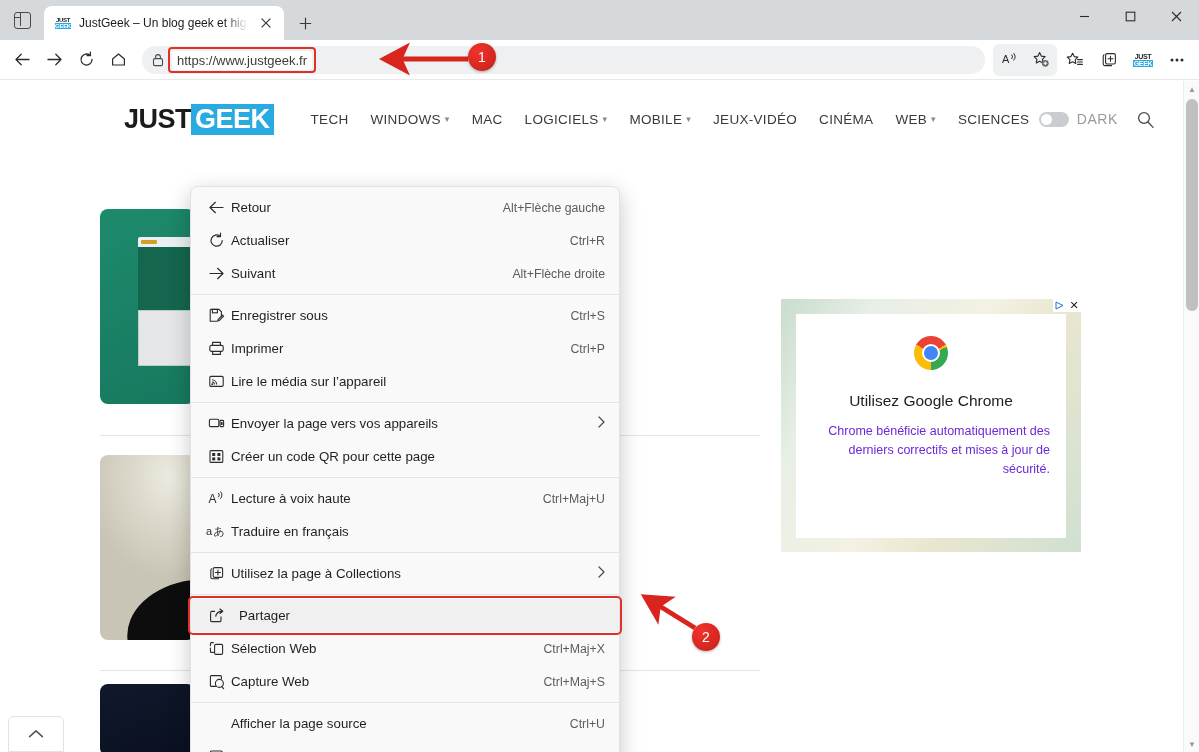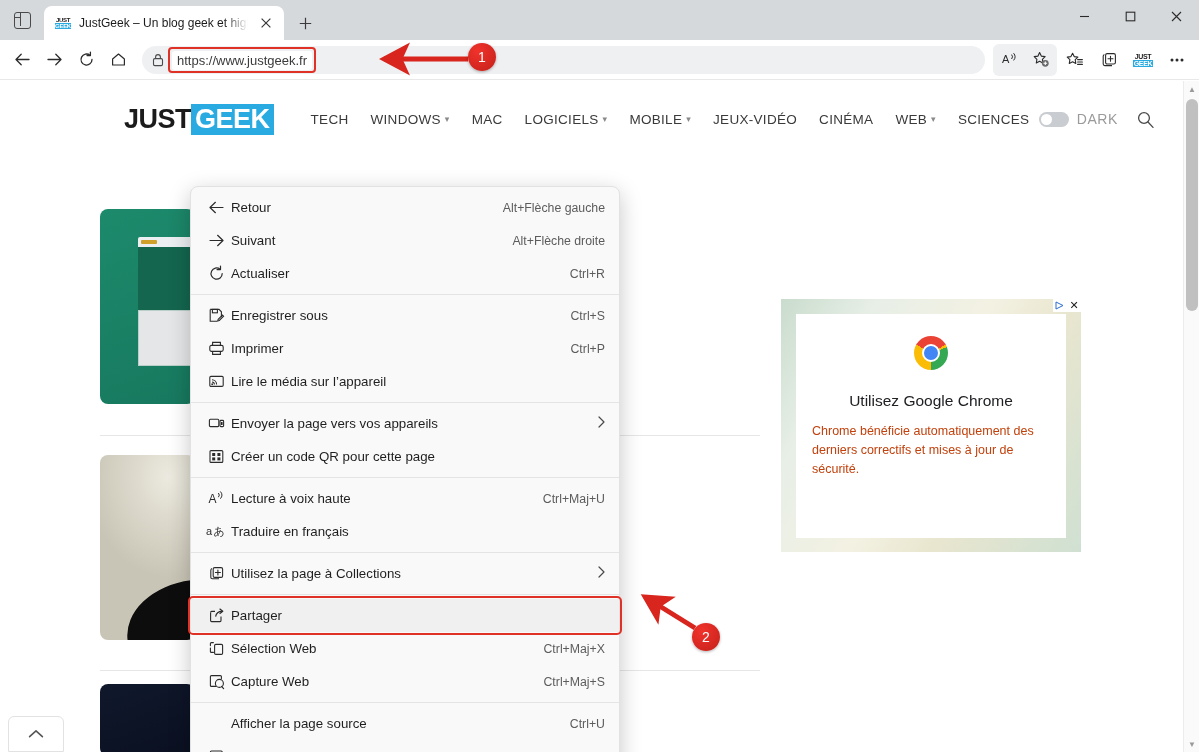--- a/index.html
+++ b/index.html
@@ -123,21 +123,21 @@
   .ad { position:absolute; left:781px; top:218px; width:300px; height:253px;
     background:linear-gradient(120deg,#c9dccd 0%, #e8efe7 22%, #f3f1e2 48%, #e9e6cf 66%, #cfe0d2 100%); }
   .ad-tags { position:absolute; right:0; top:0; height:13px; display:flex; align-items:center; }
   .ad-adchoice { width:14px; height:13px; background:#ffffff; display:flex; align-items:center; justify-content:center; }
   .ad-x { width:14px; height:13px; background:#ffffff; display:flex; align-items:center; justify-content:center; font-size:11px; color:#222; font-family:"Liberation Sans", sans-serif;}
   .ad-card { position:absolute; left:15px; top:15px; width:270px; height:224px; background:#fff; display:flex; flex-direction:column; align-items:center; padding-top:22px;}
   .chrome-logo { width:34px; height:34px; border-radius:50%; position:relative; overflow:hidden;
     background:conic-gradient(from -60deg, #ea4335 0deg 120deg, #fbbc05 120deg 130deg, #34a853 130deg 240deg, #fbbc05 240deg 360deg); }
   .chrome-logo::after{ content:""; position:absolute; left:50%; top:50%; transform:translate(-50%,-50%); width:14px; height:14px; border-radius:50%; background:#4285f4; border:2.5px solid #fff;}
   .ad-title { font-size:15.5px; color:#202124; margin-top:22px; }
-  .ad-desc { font-size:12.5px; color:#c2410c; line-height:1.5; text-align:left; margin-top:12px; width:238px; }
+  .ad-desc { font-size:12.5px; color:#6d28d9; line-height:1.5; text-align:right; margin-top:12px; width:238px; }
   .ad-cta { margin-top:16px; width:238px; height:38px; background:#e2574c; border-radius:4px; color:#fff; font-size:15px; display:flex; align-items:center; justify-content:center; }
 
   
   .sbar { position:absolute; right:0; top:81px; width:16px; height:671px; background:#fafafa; border-left:1px solid #ececec;}
   .sb-up, .sb-down { position:absolute; left:0; width:16px; height:16px; display:flex; align-items:center; justify-content:center; color:#9a9a9a; font-size:8px;}
   .sb-up{ top:0;} .sb-down{ bottom:0;}
   .sb-thumb { position:absolute; left:2px; top:18px; width:12px; height:212px; background:#c0c0c0; border-radius:6px;}
 
   
   .totop { position:absolute; left:8px; bottom:0px; width:56px; height:36px; background:#fff; border:1px solid #e2e2e2;
@@ -149,21 +149,21 @@
     background:#f9f9f9; border:1px solid #e2e2e2; border-radius:8px;
     box-shadow:0 6px 22px rgba(0,0,0,.22);
     padding:4px 0; z-index:40;
   }
   .mi { height:33px; display:flex; align-items:center; padding:0 14px 0 10px; position:relative; }
   .mi-icon { width:30px; flex:0 0 30px; display:flex; align-items:center; justify-content:center; color:#2b2b2b; }
   .mi-label { font-size:13.3px; color:#1f1f1f; flex:1 1 auto; }
   .mi-acc { font-size:12.3px; color:#5c5c5c; }
   .mi-sub { font-size:13px; color:#4a4a4a; margin-left:10px; }
   .mi-sep { height:1px; background:#e4e4e4; margin:4px 0; }
-  .mi.highlight { background:#f0f0f0; }
+  .mi.highlight { background:#f0f0f0;gap:8px; }
   .mi-hl-box { position:absolute; left:-3px; right:-3px; top:-3px; bottom:-3px; border:2px solid #e03127; border-radius:5px; pointer-events:none; }
 
   
   .ann { position:absolute; z-index:60; }
   .badge {
     width:28px; height:28px; border-radius:50%;
     background:radial-gradient(circle at 35% 30%, #f0332b, #c4201a);
     color:#fff; font-size:14px; display:flex; align-items:center; justify-content:center;
     box-shadow:0 1px 3px rgba(0,0,0,.3);
   }
@@ -416,35 +416,35 @@
           <svg width="17" height="17" viewBox="0 0 17 17">
               <path d="M15 8.5 H2.2 M7.4 3.3 L2 8.5 L7.4 13.7" fill="none" stroke="#2b2b2b" stroke-width="1.2" stroke-linecap="round" stroke-linejoin="round"></path>
             </svg>
         </span>
         <span class="mi-label">Retour</span>
         <span class="mi-acc">Alt+Flèche gauche</span>
       </div>
       <div class="mi">
         <span class="mi-icon">
           <svg width="17" height="17" viewBox="0 0 17 17">
+              <path d="M14.2 8.5 A5.6 5.6 0 1 1 12.1 4.2" fill="none" stroke="#2b2b2b" stroke-width="1.2" stroke-linecap="round"></path>
+              <path d="M12.5 1.1 V4.6 H9" fill="none" stroke="#2b2b2b" stroke-width="1.2" stroke-linecap="round" stroke-linejoin="round"></path>
+            </svg>
+        </span>
+        <span class="mi-label">Actualiser</span>
+        <span class="mi-acc">Ctrl+R</span>
+      </div>
+      <div class="mi">
+        <span class="mi-icon">
+          <svg width="17" height="17" viewBox="0 0 17 17">
               <path d="M2 8.5 H14.8 M9.6 3.3 L15 8.5 L9.6 13.7" fill="none" stroke="#2b2b2b" stroke-width="1.2" stroke-linecap="round" stroke-linejoin="round"></path>
             </svg>
         </span>
         <span class="mi-label">Suivant</span>
         <span class="mi-acc">Alt+Flèche droite</span>
-      </div>
-      <div class="mi">
-        <span class="mi-icon">
-          <svg width="17" height="17" viewBox="0 0 17 17">
-              <path d="M14.2 8.5 A5.6 5.6 0 1 1 12.1 4.2" fill="none" stroke="#2b2b2b" stroke-width="1.2" stroke-linecap="round"></path>
-              <path d="M12.5 1.1 V4.6 H9" fill="none" stroke="#2b2b2b" stroke-width="1.2" stroke-linecap="round" stroke-linejoin="round"></path>
-            </svg>
-        </span>
-        <span class="mi-label">Actualiser</span>
-        <span class="mi-acc">Ctrl+R</span>
       </div>
 
       <div class="mi-sep"></div>
 
       <div class="mi">
         <span class="mi-icon">
           <svg width="17" height="17" viewBox="0 0 17 17">
               <path d="M2.2 2.4 H11 L13.4 4.8 V10" fill="none" stroke="#2b2b2b" stroke-width="1.1"></path>
               <path d="M2.2 2.4 V14.2 H9" fill="none" stroke="#2b2b2b" stroke-width="1.1"></path>
               <rect x="4.4" y="2.4" width="5" height="3.4" fill="none" stroke="#2b2b2b" stroke-width="1.1"></rect>

